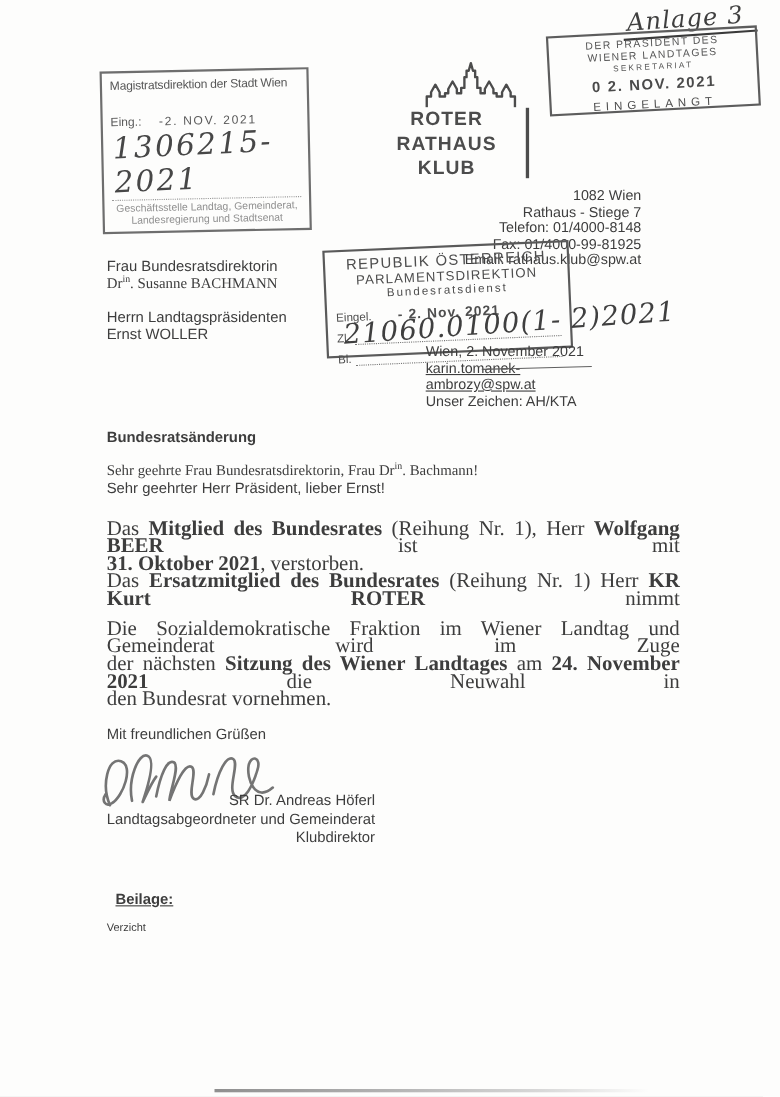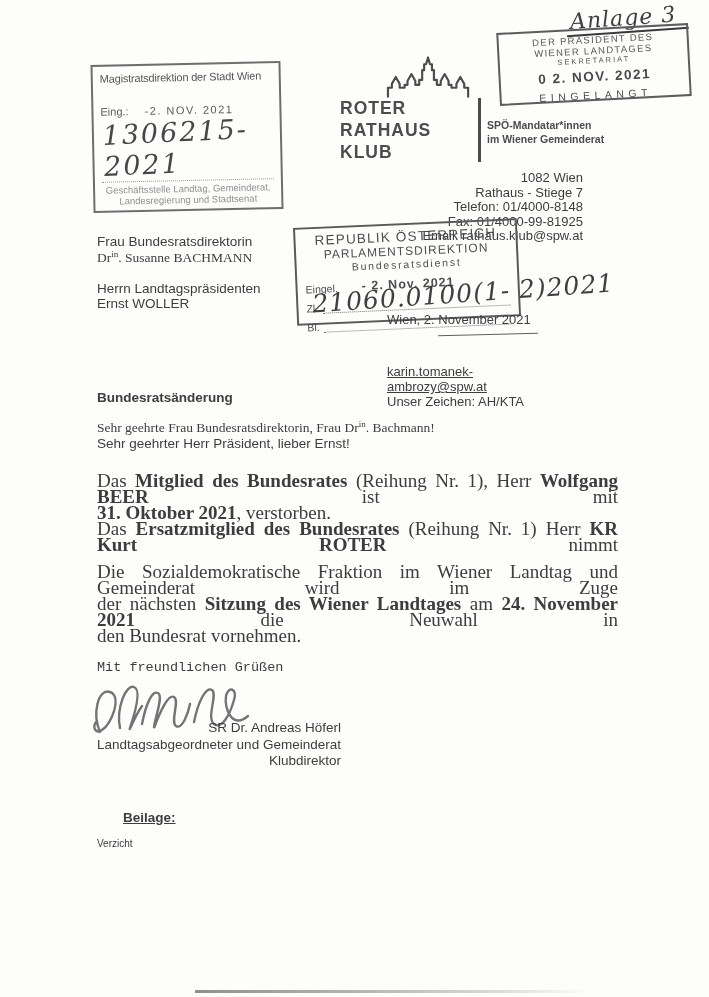--- a/index.html
+++ b/index.html
@@ -29,21 +29,21 @@
   #st-mag{left:92px;top:63px;width:190px;border:2px solid #6e6e6e;transform:rotate(-1.2deg);
           padding:6px 7px 4px;color:#5a5a5a;box-sizing:border-box;}
   .ms-title{font-size:11px;letter-spacing:-0.2px;color:#565656;white-space:nowrap;}
   .ms-eing{margin-top:21px;font-size:11px;display:flex;gap:16px;}
   .ms-eing .d{letter-spacing:1.5px;}
   .ms-number{font-size:27px;margin-left:2px;transform:rotate(-1.5deg);letter-spacing:2px;color:#474747;}
   .ms-dots{border-top:1.5px dotted #999;margin-top:2px;}
   .ms-footer{font-size:9.5px;color:#909090;text-align:center;line-height:11px;margin-top:2px;}
 
   
-  #logo-text{left:340px;top:97px;width:132px;text-align:left;font-weight:bold;
+  #logo-text{left:340px;top:97px;width:132px;text-align:center;font-weight:bold;
              font-size:17.5px;line-height:22px;color:#4c4c4c;letter-spacing:1px;}
   #logo-divider{left:478px;top:98px;width:2.5px;height:64px;background:#4c4c4c;}
   #tagline{left:487px;top:119px;font-size:10.5px;font-weight:bold;line-height:13.5px;color:#4c4c4c;}
   #address{left:400px;top:159px;width:183px;text-align:right;font-size:13px;line-height:14.5px;margin-top:12px;}
 
   
   #recipient{left:97px;top:234px;font-size:13.5px;line-height:15.5px;}
   .gap15{height:15px;}
 
   
@@ -52,34 +52,34 @@
   .pl-l1{font-size:13.5px;letter-spacing:1.2px;text-align:center;}
   .pl-l2{font-size:12px;letter-spacing:1px;text-align:center;}
   .pl-l3{font-size:10.5px;letter-spacing:1.8px;text-align:center;}
   .pl-row{display:flex;align-items:flex-end;font-size:10.5px;margin-top:7px;}
   .pl-date{font-size:12.5px;font-weight:bold;letter-spacing:1px;margin-left:24px;}
   .pl-dots{flex:1;border-bottom:1.5px dotted #777;height:11px;margin-left:4px;}
   #zl-hand{left:312px;top:279px;font-size:25px;transform:rotate(-4deg);letter-spacing:1px;white-space:nowrap;}
 
   
   #meta{left:387px;top:312px;width:183px;text-align:left;font-size:13px;line-height:15px;}
-  #meta .email{text-decoration:underline;margin-top:37px;}
+  #meta .email{text-decoration:underline;}
   #stamp-edge{left:438px;top:334px;width:100px;border-top:1.5px solid #5f5f5f;transform:rotate(-1.5deg);}
 
   
   #subject{left:97px;top:390px;font-size:13.5px;font-weight:bold;}
   #salutation{left:97px;top:420px;font-size:13.5px;line-height:16px;}
   .para{left:97px;width:521px;font-size:19px;line-height:16px;}
   #para1{top:473px;} #para2{top:521px;} #para3{top:564px;}
 
-  #greeting{left:97px;top:660px;font-size:13.5px;font-family:Liberation Mono, monospace;}
+  #greeting{left:97px;top:660px;font-size:13.5px;}
   #signer{left:97px;top:720px;font-size:13.5px;line-height:16.5px;text-align:right;}
   #sig-svg{left:90px;top:670px;}
 
-  #beilage{left:99px;top:810px;font-size:13.5px;font-weight:bold;text-decoration:underline;padding-left:24px;}
+  #beilage{left:81px;top:810px;font-size:13.5px;font-weight:bold;text-decoration:underline;padding-left:24px;}
   #verzicht{left:97px;top:838px;font-size:10px;}
 
   #scan-artifact{left:195px;top:990px;width:395px;height:2.5px;
     background:linear-gradient(to right,#8f8f8f 0%,#b3b3b3 40%,#d8d8d8 75%,rgba(255,255,255,0));}
 </style>
 </head>
 <body>
 
 <div id="page">
 
@@ -110,24 +110,20 @@
   <svg class="abs" id="logo-svg" style="left:386px;top:56px;" width="88" height="42" viewBox="0 0 90 42">
     <path d="M2,42 V32 h4 v-4 l4,-7 4,7 v4 h5 v-3 h3 v-4 l4,-7 4,7 v4 h4 v-5 h3 V14 h2 V8 h2 L43,1 45,8 h2 v6 h2 v10 h3 v5 h4 v-4 l4,-7 4,7 v4 h3 v3 h5 v-4 l4,-7 4,7 v4 h4 V42" fill="none" stroke="#4c4c4c" stroke-width="2.2" stroke-linejoin="round"></path>
   </svg>
 
   <div class="abs" id="logo-text">
     <div>ROTER</div>
     <div>RATHAUS</div>
     <div>KLUB</div>
   </div>
   <div class="abs" id="logo-divider"></div>
-  <div class="abs" id="tagline">
-    <div>SPÖ-Mandatar*innen</div>
-    <div>im Wiener Gemeinderat</div>
-  </div>
 
   <div class="abs" id="address">
     <div>1082 Wien</div>
     <div>Rathaus - Stiege 7</div>
     <div>Telefon: 01/4000-8148</div>
     <div>Fax: 01/4000-99-81925</div>
     <div>Email: rathaus.klub@spw.at</div>
   </div>
 
   <div class="abs" id="recipient">

